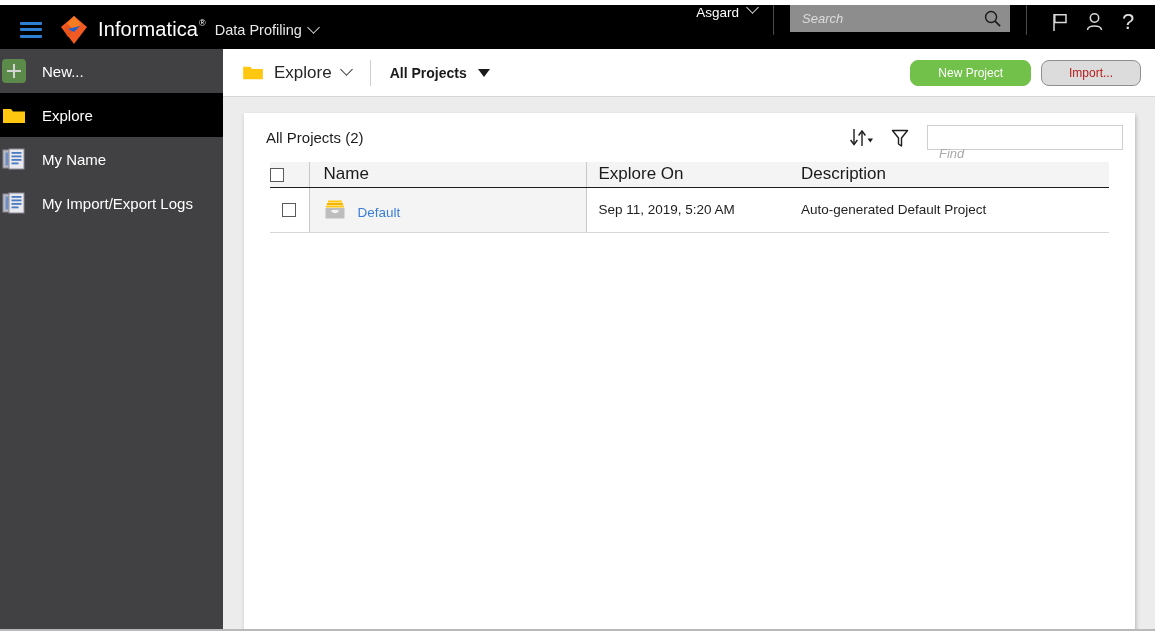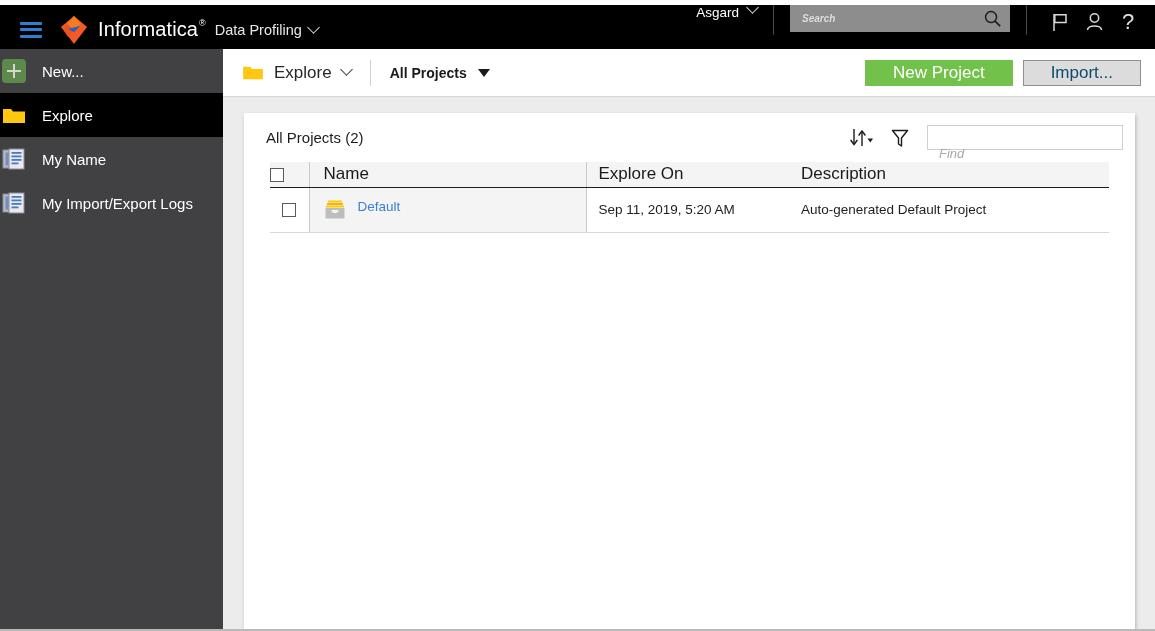--- a/index.html
+++ b/index.html
@@ -46,23 +46,22 @@
   .org-name { color:#ffffff; font-size:13.5px; }
   .tb-div { width:1px; height:30px; background:#4a4a4a; margin:0 16px; }
 
   .search-wrap {
     width:220px; height:27px; background:#8d8d8d;
     display:flex; align-items:center; padding:0 8px 0 10px;
     cursor:text;
   }
   .search-wrap input {
     flex:1; background:transparent; border:0; outline:none;
-    color:#efefef; font-size:10px; font-style:italic;
+    color:#efefef; font-size:13px; font-style:italic;
     font-family:"Liberation Sans", sans-serif;
-    font-weight:bold;
   }
   .search-wrap input::placeholder { color:#dcdcdc; font-style:italic; opacity:1; }
 
   .ico-btn {
     width:34px; height:34px; display:flex; align-items:center; justify-content:center;
     cursor:pointer;
   }
 
   
   .sidebar {
@@ -110,26 +109,27 @@
   .tb-allproj { display:flex; align-items:center; cursor:pointer; }
   .tb-allproj-label { font-size:14px; font-weight:bold; color:#1a1a1a; }
   .tri-down {
     width:0; height:0; margin-left:11px;
     border-left:6px solid transparent; border-right:6px solid transparent;
     border-top:8px solid #1a1a1a;
   }
 
   .tb-actions { margin-left:auto; display:flex; align-items:center; margin-right:14px; }
   .btn {
-    height:26px; padding:0 27px; font-size:17px; cursor:pointer;
+    height:26px; padding:0 27px; font-size:12px; cursor:pointer;
     display:flex; align-items:center; justify-content:center;
     font-family:"Liberation Sans", sans-serif;
+    border-radius:8px;
   }
   .btn-primary { background:#71c14a; color:#ffffff; border:1px solid #71c14a; min-width:120px; }
-  .btn-secondary { background:#dcdcdc; color:#0c4a6e; border:1px solid #8f8f8f; min-width:100px; margin-left:10px; }
+  .btn-secondary { background:#dcdcdc; color:#b91c1c; border:1px solid #8f8f8f; min-width:100px; margin-left:10px; }
 
   
   .panel {
     position:absolute; left:21px; top:64px; width:891px; height:545px;
     background:#ffffff; box-shadow:1px 2px 4px rgba(0,0,0,.23);
   }
   .panel-head {
     height:49px; display:flex; align-items:center; padding:0 12px 0 22px;gap:24px;
   }
   .panel-title { font-size:15px; color:#1c1c1c; }
@@ -169,21 +169,21 @@
   td.cell-name { border-right:1px solid #c9c9c9; }
   .cell-upd { padding-left:12px !important; }
   .cell-desc { padding-left:12px !important; }
   th.cell-upd, th.cell-desc { background:#f4f4f4; }
   th.cell-chk { background:#f4f4f4; }
 
   .chkbox {
     width:14px; height:14px; border:1.4px solid #5a5a5a; background:#ffffff;
     display:inline-block; cursor:pointer; vertical-align:middle;
   }
-  .name-cell-inner { display:flex; align-items:flex-start; }
+  .name-cell-inner { display:flex; align-items:flex-end; }
   .proj-ico { width:22px; height:21px; margin-right:12px; flex:none; }
   .proj-link { color:#3a7fd5; font-size:13.5px; cursor:pointer; }
 
   .page-border-bottom {
     position:absolute; left:0; bottom:0; width:1155px; height:2px; background:#b9b9b9;
   }
 </style>
 </head>
 <body>
 

